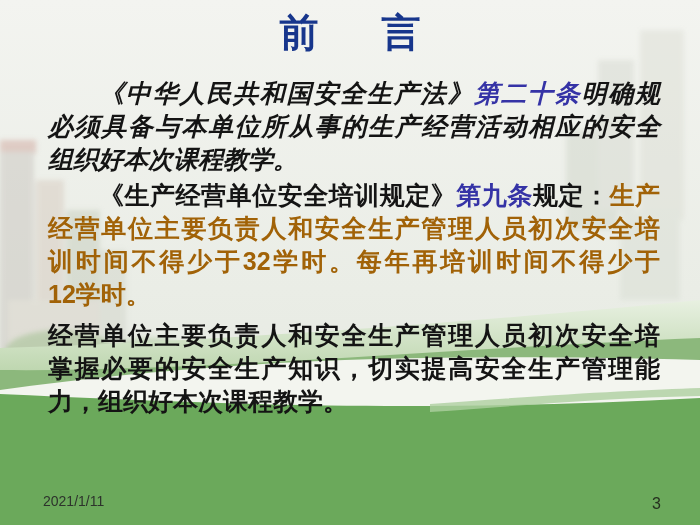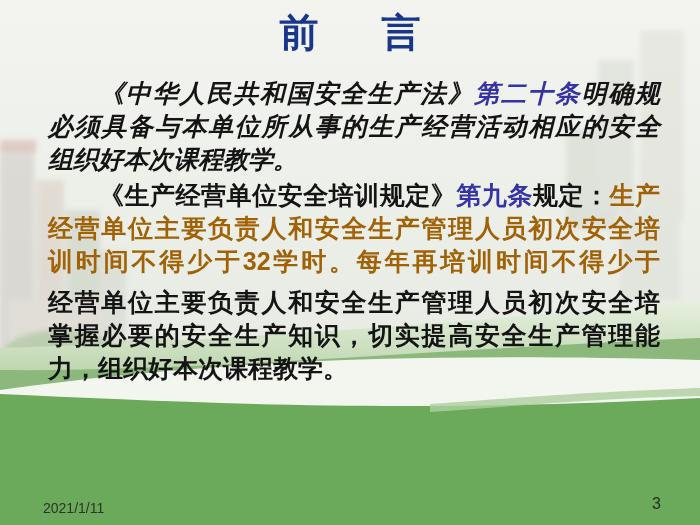--- a/index.html
+++ b/index.html
@@ -24,21 +24,21 @@
     color:#141414;text-align:justify;white-space:pre-wrap;
   }
   .line.just{text-align-last:justify;}
   .line.ind{text-indent:51px;}
   .c-blue{color:#3533a6;}
   .c-red{color:#a16207;}
   .p1{margin-bottom:3px;font-style:italic;}
   .p2{margin-bottom:8px;}
 
   .footer-date{
-    position:absolute;left:43px;bottom:9px;
+    position:absolute;left:43px;bottom:16px;
     font-size:14px;color:#2d332c;z-index:3;
   }
   .page-number{
     position:absolute;right:39px;bottom:12px;
     font-size:16px;color:#25301f;z-index:3;
   }
 </style>
 </head>
 <body>
 
@@ -103,20 +103,21 @@
       <div class="para p1">
         <div class="line just ind"><span>《中华人民共和国安全生产法》</span><span class="c-blue">第二十条</span><span>明确规</span></div>
         <div class="line just"><span>必须具备与本单位所从事的生产经营活动相应的安全</span></div>
         <div class="line"><span>组织好本次课程教学。</span></div>
       </div>
 
       <div class="para p2">
         <div class="line just ind"><span>《生产经营单位安全培训规定》</span><span class="c-blue">第九条</span><span>规定：</span><span class="c-red">生产</span></div>
         <div class="line just"><span class="c-red">经营单位主要负责人和安全生产管理人员初次安全培</span></div>
         <div class="line just"><span class="c-red">训时间不得少于32学时。每年再培训时间不得少于</span></div>
+        <div class="line"><span class="c-red">12学时。</span></div>
       </div>
 
       <div class="para p3">
         <div class="line just"><span>经营单位主要负责人和安全生产管理人员初次安全培</span></div>
         <div class="line just"><span>掌握必要的安全生产知识，切实提高安全生产管理能</span></div>
         <div class="line"><span>力，组织好本次课程教学。</span></div>
       </div>
 
     </div>
 

